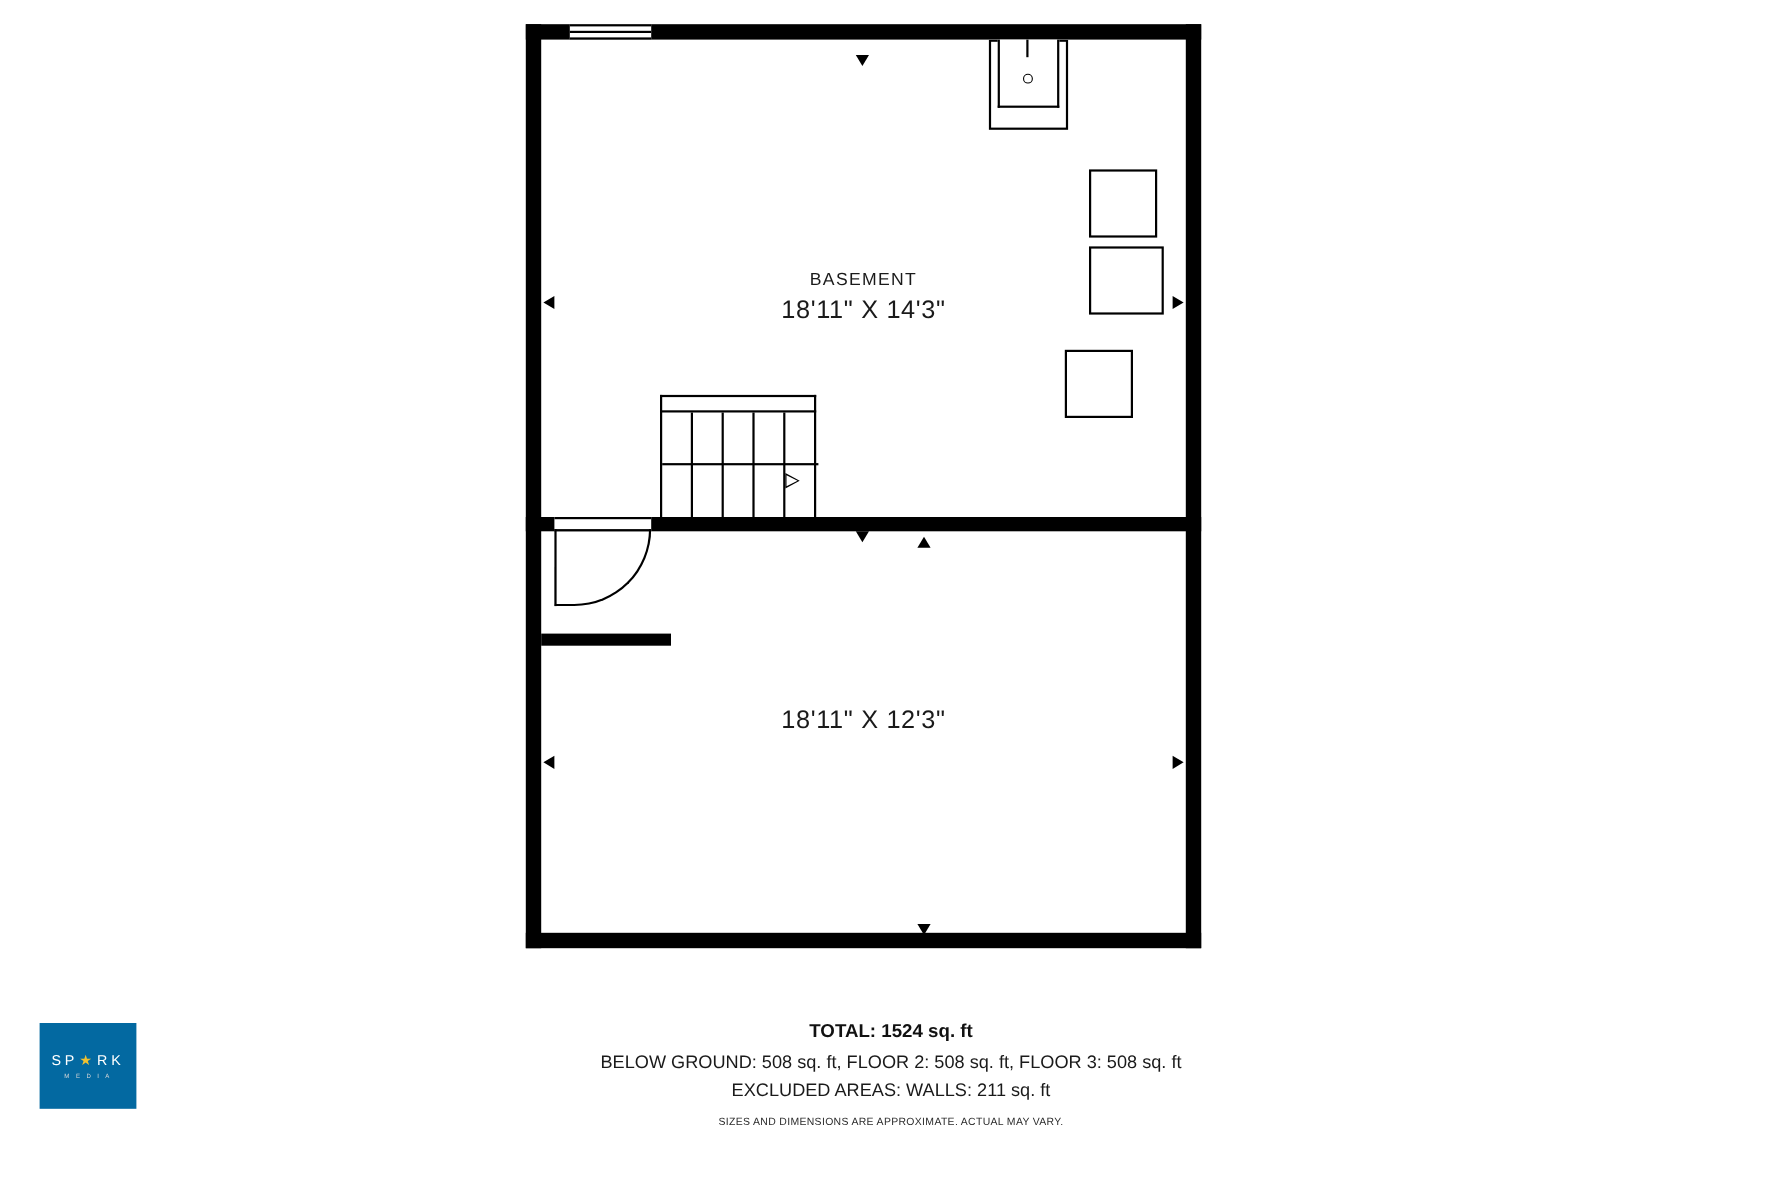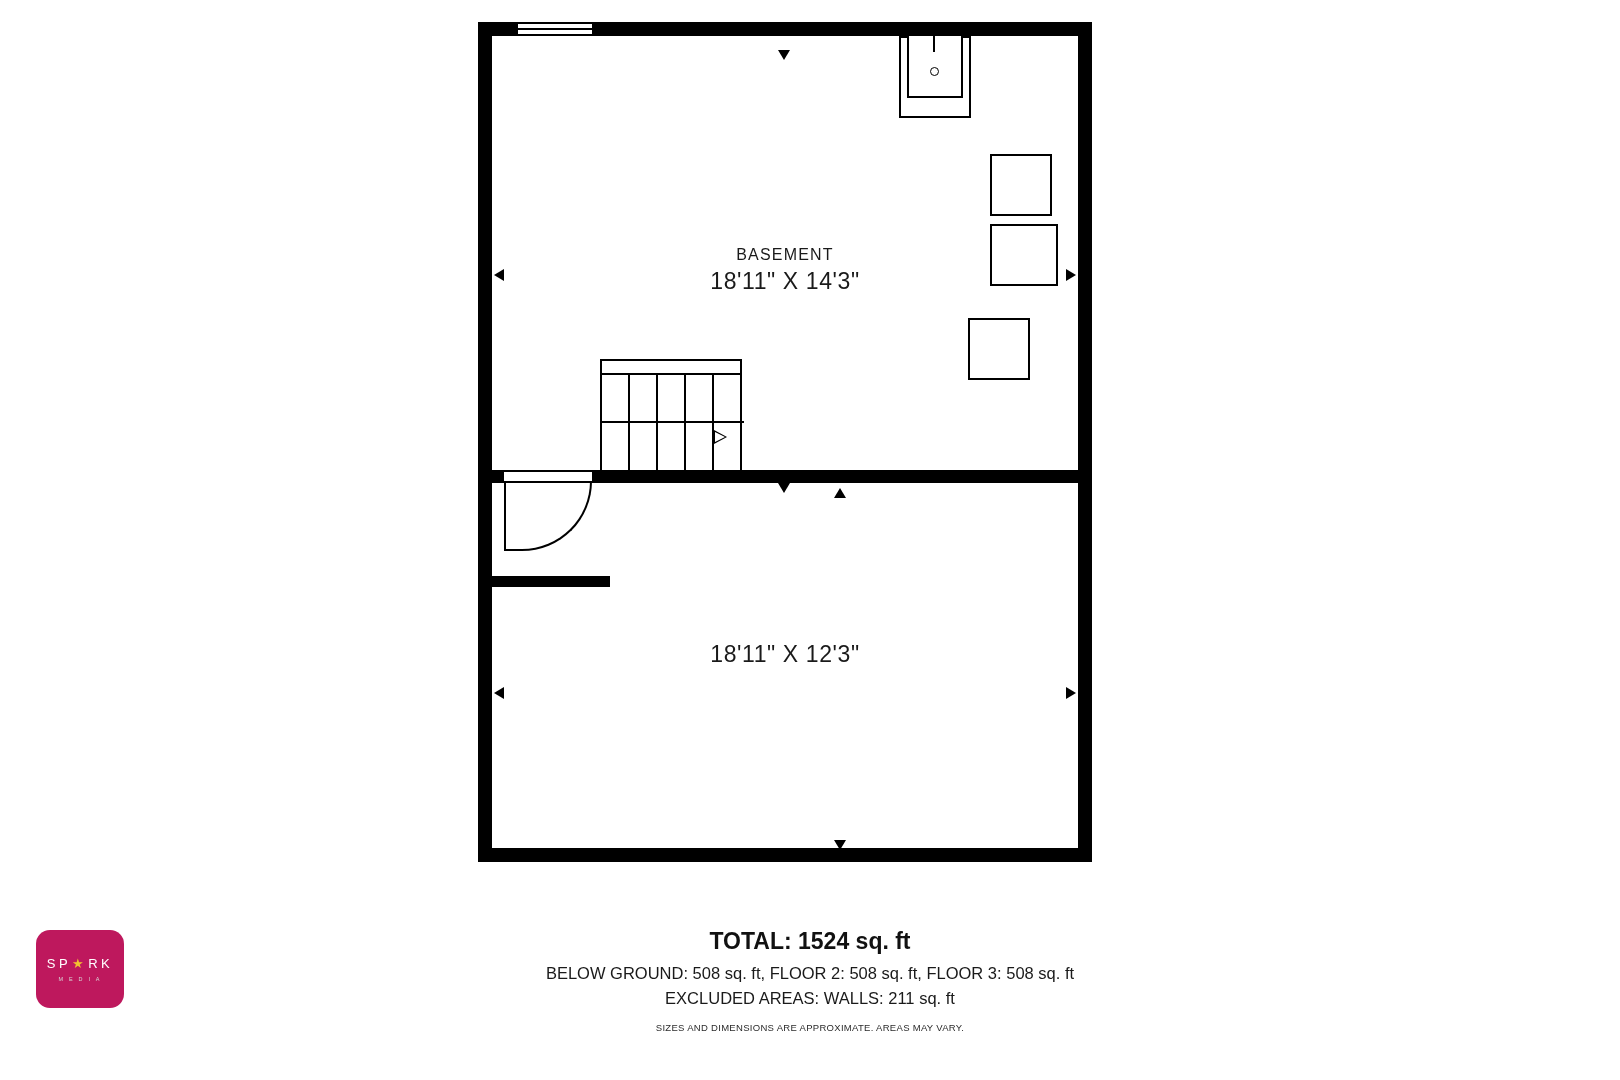--- a/index.html
+++ b/index.html
@@ -212,21 +212,21 @@
 
   
   #summary {
     position: absolute;
     left: 0;
     top: 928px;
     width: 1620px;
     text-align: center;
   }
   .sum-total {
-    font-size: 23px;
+    font-size: 17px;
     font-weight: bold;
     color: #111;
     margin-bottom: 6px;
   }
   .sum-line {
     font-size: 16.5px;
     color: #1a1a1a;
     line-height: 1.5;
   }
   .sum-disclaimer {
@@ -236,27 +236,26 @@
     color: #2b2b2b;
   }
 
   
   #logo {
     position: absolute;
     left: 36px;
     top: 930px;
     width: 88px;
     height: 78px;
-    background: #be185d;
+    background: #0369a1;
     color: #ffffff;
     display: flex;
     flex-direction: column;
     align-items: center;
     justify-content: center;
-    border-radius: 14px;
   }
   .logo-mark {
     font-size: 13px;
     letter-spacing: 3.5px;
     display: flex;
     align-items: center;
     gap: 1px;
   }
   .logo-star { color: #f2c230; font-size: 13px; line-height: 1; }
   .logo-sub {
@@ -322,21 +321,21 @@
 
   <div class="room-label" style="left:107px; top:617px; width:400px;">
     <div class="room-dims">18'11" X 12'3"</div>
   </div>
 </div>
 
 <div id="summary">
   <div class="sum-total">TOTAL: 1524 sq. ft</div>
   <div class="sum-line">BELOW GROUND: 508 sq. ft, FLOOR 2: 508 sq. ft, FLOOR 3: 508 sq. ft</div>
   <div class="sum-line">EXCLUDED AREAS: WALLS: 211 sq. ft</div>
-  <div class="sum-disclaimer">SIZES AND DIMENSIONS ARE APPROXIMATE. AREAS MAY VARY.</div>
+  <div class="sum-disclaimer">SIZES AND DIMENSIONS ARE APPROXIMATE. ACTUAL MAY VARY.</div>
 </div>
 
 <div id="logo">
   <div class="logo-mark">
     <span>SP</span>
     <span class="logo-star">★</span>
     <span>RK</span>
   </div>
   <div class="logo-sub">M E D I A</div>
 </div>

